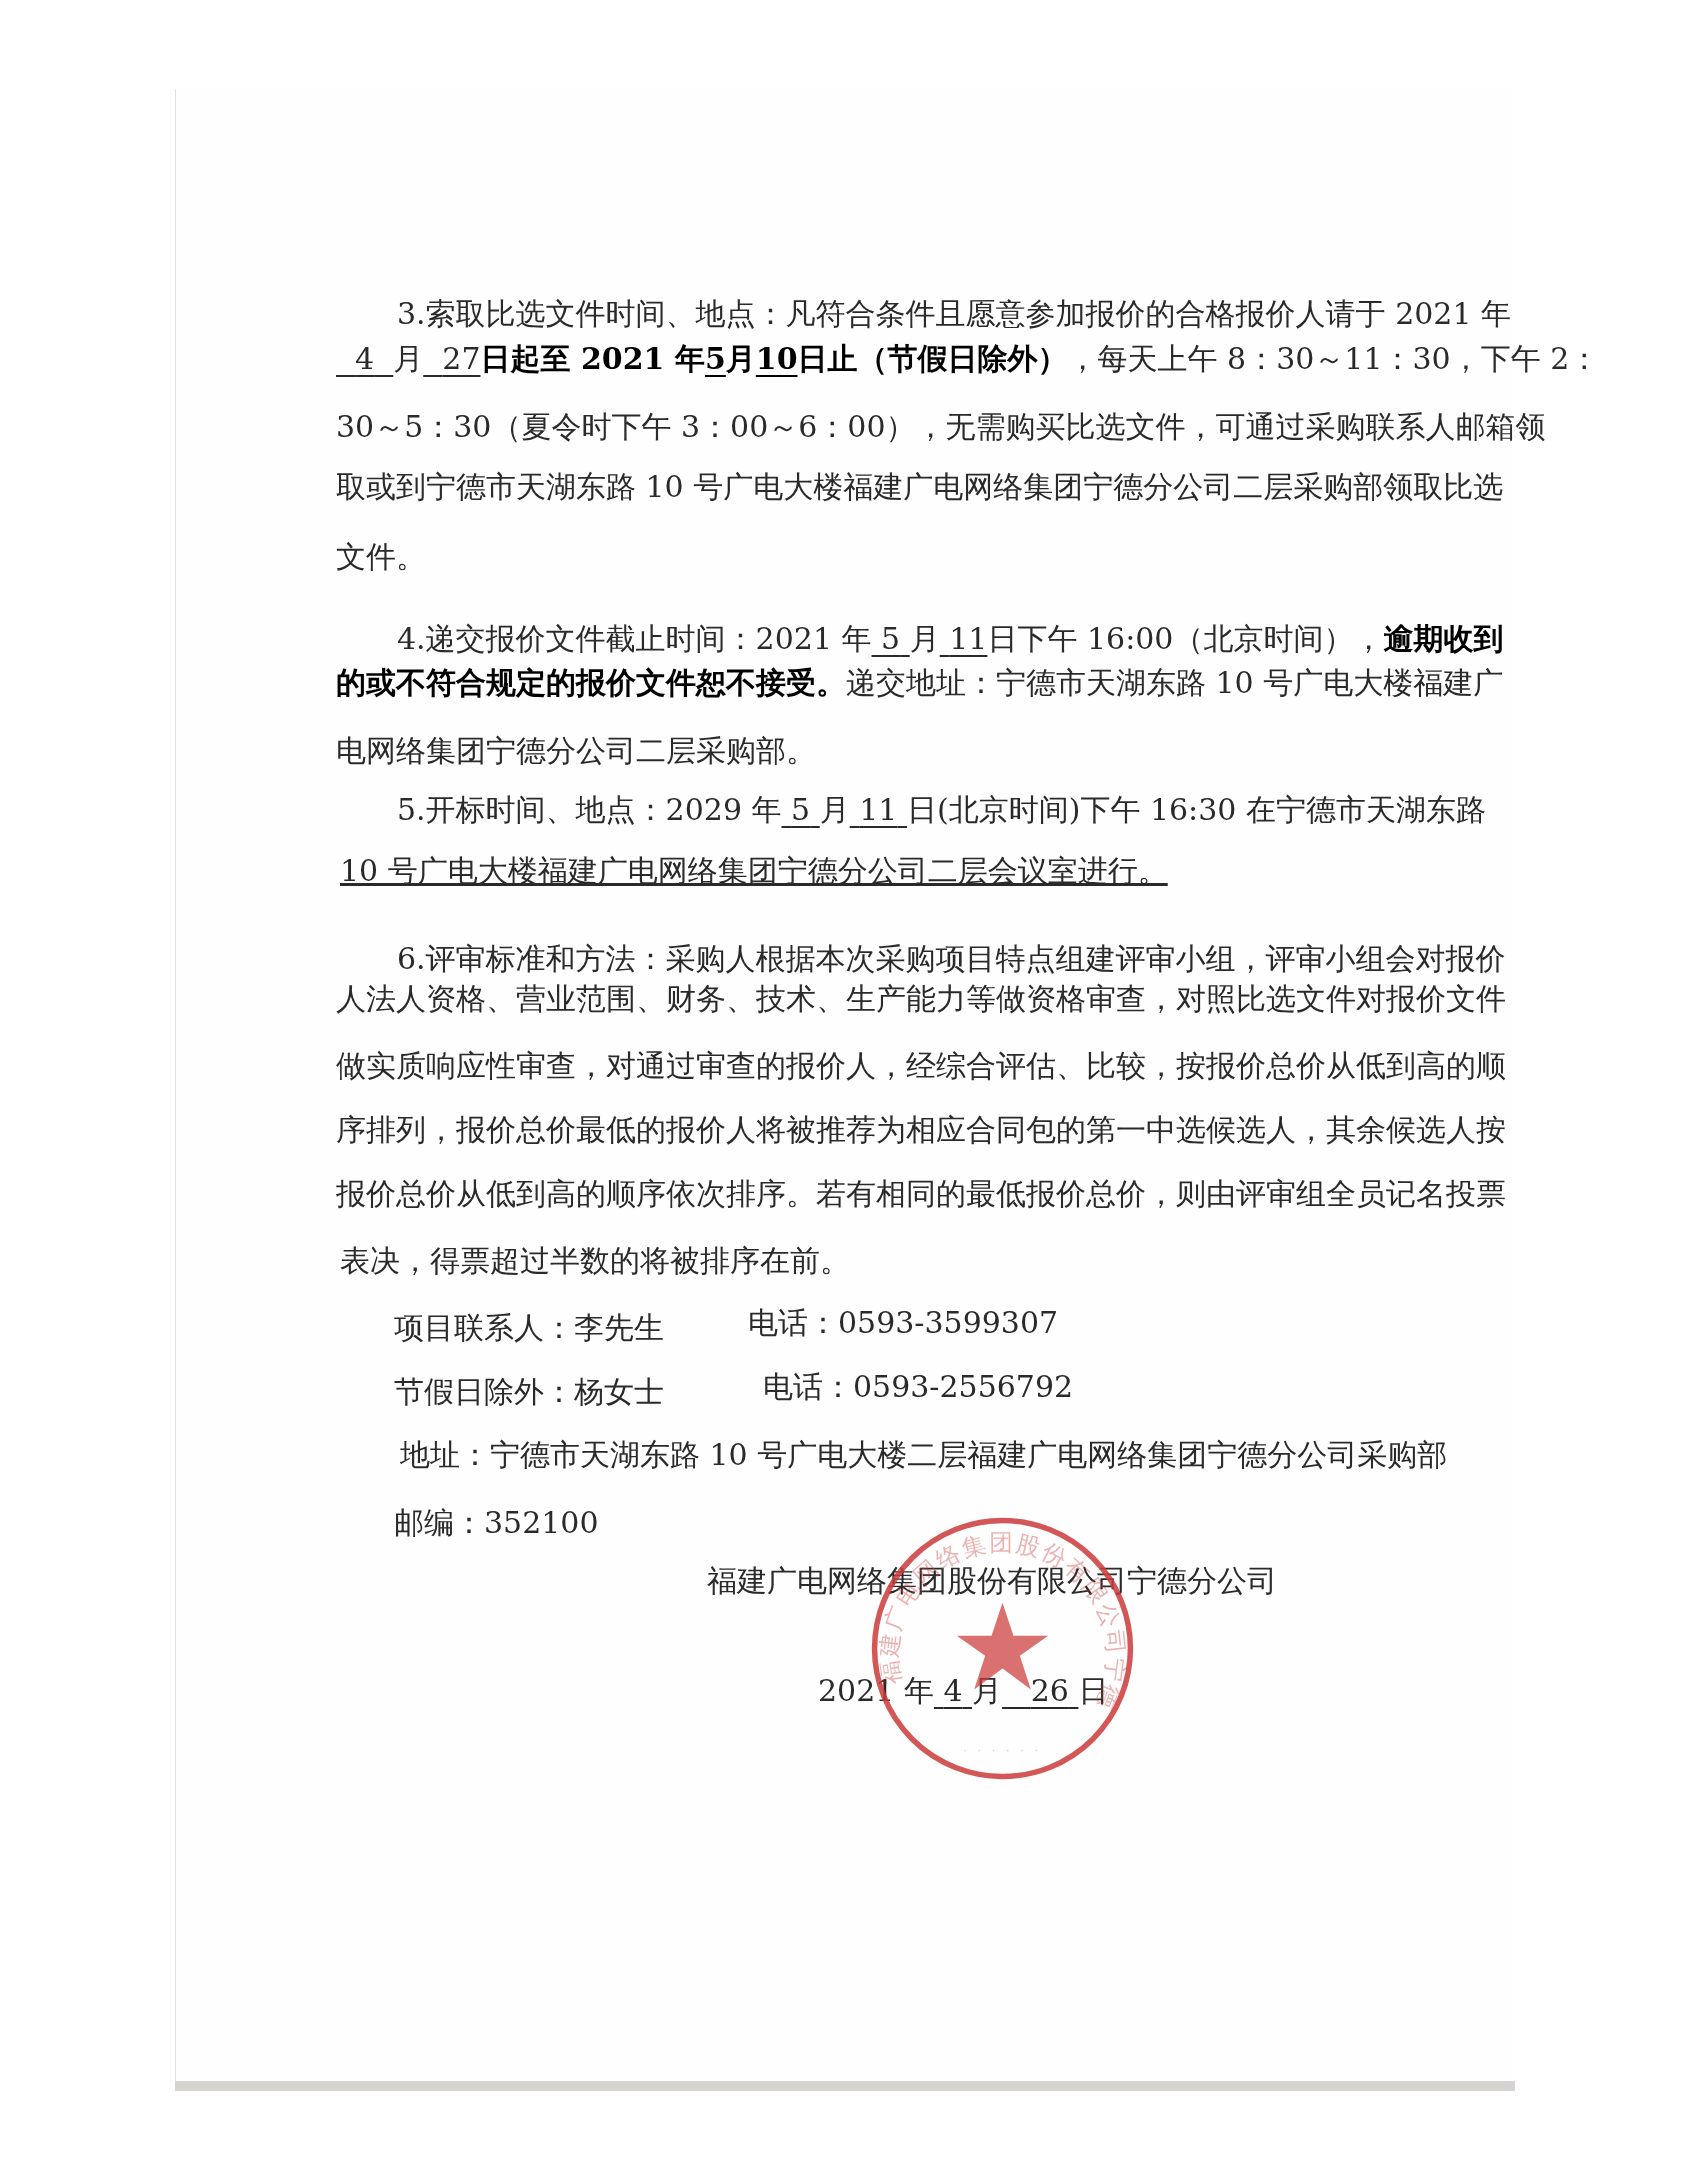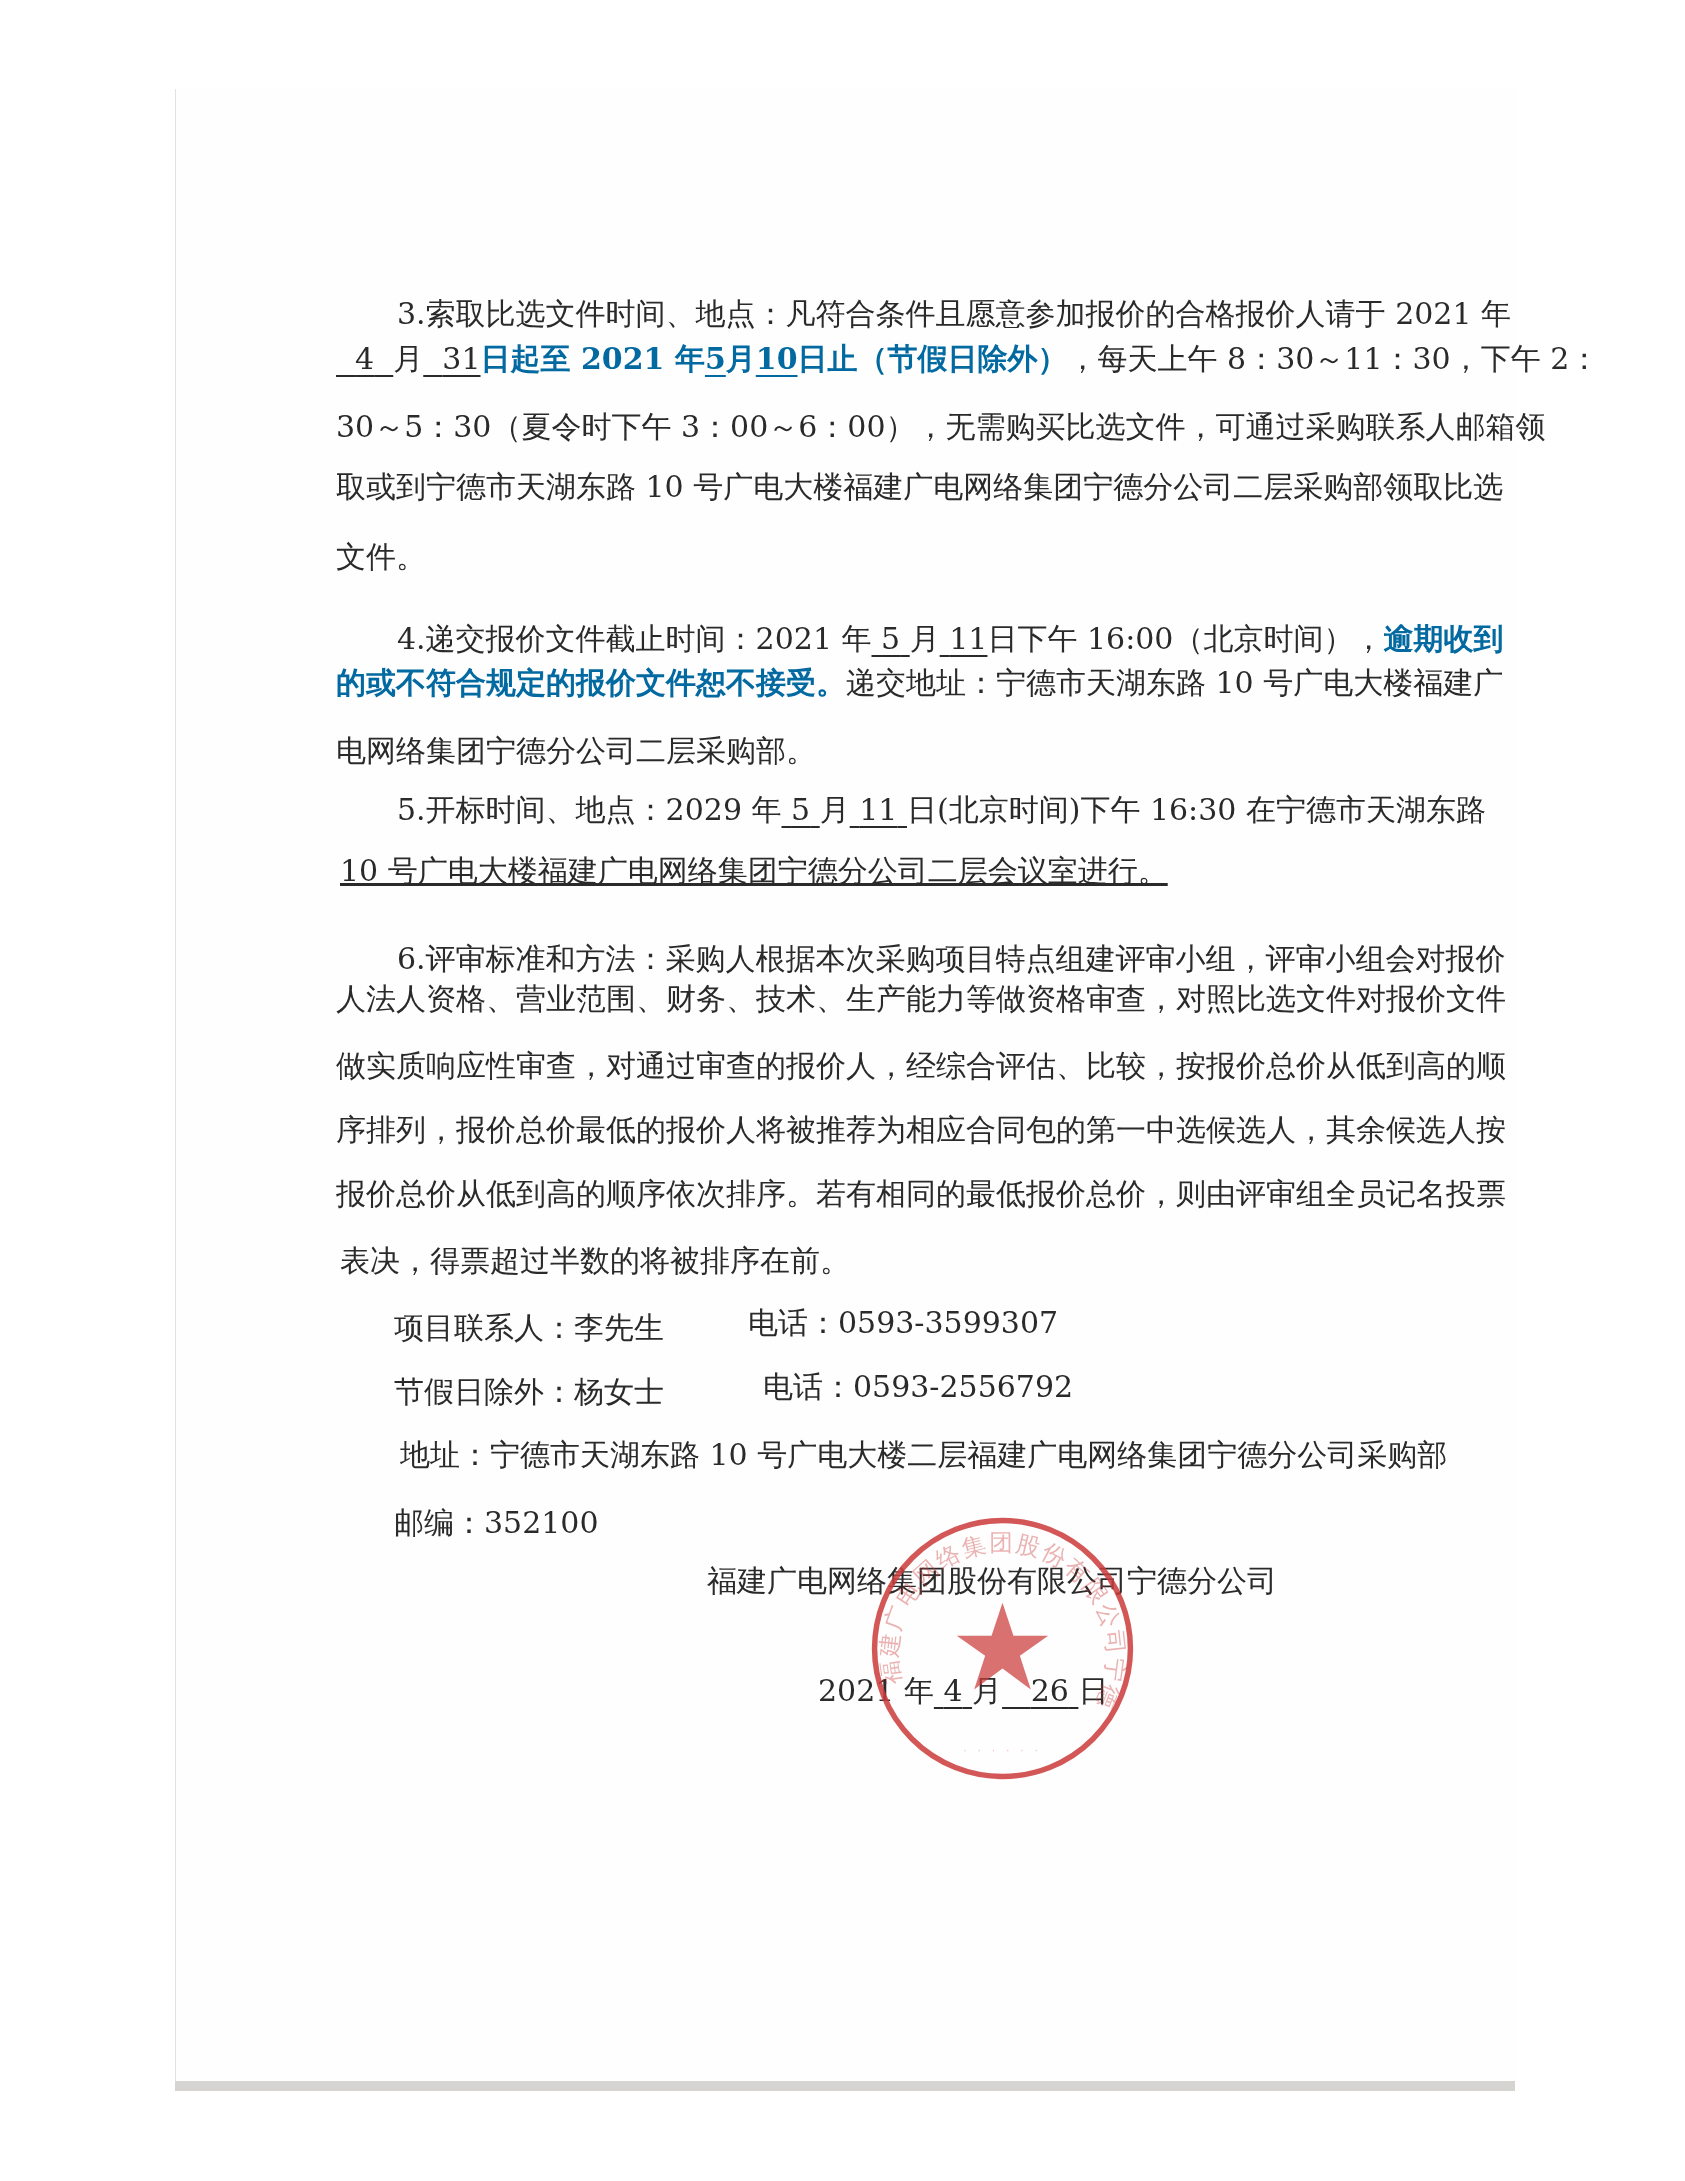--- a/index.html
+++ b/index.html
@@ -5,32 +5,32 @@
   html, body { margin:0; padding:0; }
   body { width:1686px; height:2181px; background:#ffffff; position:relative; overflow:hidden;
          font-family:"DejaVu Serif","Liberation Serif",serif; color:#2a2a2a; }
   .page { position:absolute; left:175px; top:89px; width:1340px; height:1995px; background:#fefefe;
           border-left:1.8px solid #e4e2de; }
   .page-bottom { position:absolute; left:175px; top:2081px; width:1340px; height:10px; background:#d6d4d0; }
   .ln { position:absolute; height:40px; line-height:40px; font-size:30px; white-space:nowrap; }
   .full { left:336px; width:1045px; text-align:justify; text-align-last:justify; }
   .ind { left:397px; width:984px; text-align:justify; text-align-last:justify;margin-top:24px; }
   .free { text-align:center; }
-  .b { font-weight:bold; color:#0369a1; }
+  .b { font-weight:bold; color:#000000; }
   .u { text-decoration:underline; text-underline-offset:5.5px; text-decoration-thickness:1.8px; }
   .stamp { position:absolute; left:870px; top:1516px; width:265px; height:265px; pointer-events:none; opacity:0.85; }
 </style>
 </head>
 <body>
 
 <div class="page"></div>
 <div class="page-bottom"></div>
 
 <div class="ln ind" style="top:270px;"><span>3.索取比选文件时间、地点：凡符合条件且愿意参加报价的合格报价人请于 2021 年</span></div>
-<div class="ln full" style="top:339px;"><span class="u">&nbsp;&nbsp;<span>4</span>&nbsp;&nbsp;</span><span>月</span><span class="u">&nbsp;&nbsp;<span>31</span></span><span class="b">日起至 2021 年</span><span class="b u">5</span><span class="b">月</span><span class="b u">10</span><span class="b">日止（节假日除外）</span><span>，每天上午 8：30～11：30，下午 2：</span></div>
+<div class="ln full" style="top:339px;"><span class="u">&nbsp;&nbsp;<span>4</span>&nbsp;&nbsp;</span><span>月</span><span class="u">&nbsp;&nbsp;<span>27</span></span><span class="b">日起至 2021 年</span><span class="b u">5</span><span class="b">月</span><span class="b u">10</span><span class="b">日止（节假日除外）</span><span>，每天上午 8：30～11：30，下午 2：</span></div>
 <div class="ln full" style="top:407px;"><span>30～5：30（夏令时下午 3：00～6：00），无需购买比选文件，可通过采购联系人邮箱领</span></div>
 <div class="ln full" style="top:467px;"><span>取或到宁德市天湖东路 10 号广电大楼福建广电网络集团宁德分公司二层采购部领取比选</span></div>
 <div class="ln free" style="top:537px; left:336px;"><span>文件。</span></div>
 
 <div class="ln ind" style="top:595px;"><span>4.递交报价文件截止时间：2021 年</span><span class="u">&nbsp;<span>5</span>&nbsp;</span><span>月</span><span class="u">&nbsp;<span>11</span></span><span>日下午 16:00（北京时间），</span><span class="b">逾期收到</span></div>
 <div class="ln full" style="top:663px;"><span class="b">的或不符合规定的报价文件恕不接受。</span><span>递交地址：宁德市天湖东路 10 号广电大楼福建广</span></div>
 <div class="ln free" style="top:731px; left:336px;"><span>电网络集团宁德分公司二层采购部。</span></div>
 
 <div class="ln free" style="top:790px; left:397px; width:969px; text-align:justify; text-align-last:justify;"><span>5.开标时间、地点：2029 年</span><span class="u">&nbsp;<span>5</span>&nbsp;</span><span>月</span><span class="u">&nbsp;<span>11</span>&nbsp;</span><span>日(北京时间)下午 16:30 在宁德市天湖东路</span></div>
 <div class="ln free" style="top:851px; left:340px;text-decoration:underline;"><span>10 号广电大楼福建广电网络集团宁德分公司二层会议室进行。</span></div>

